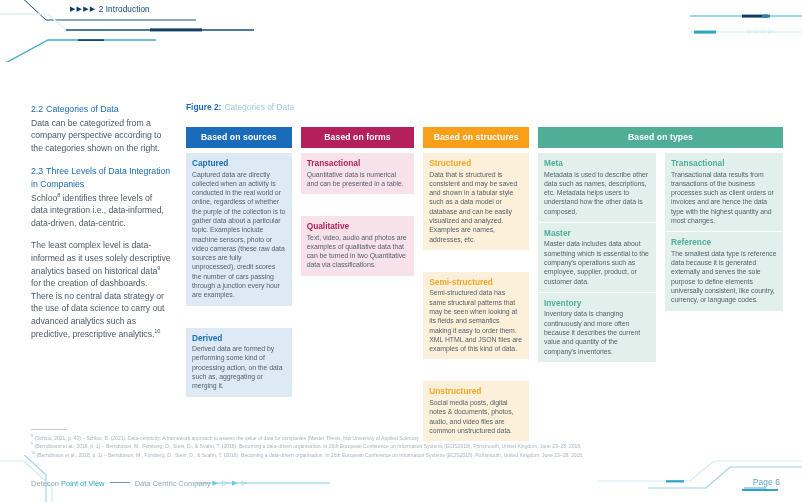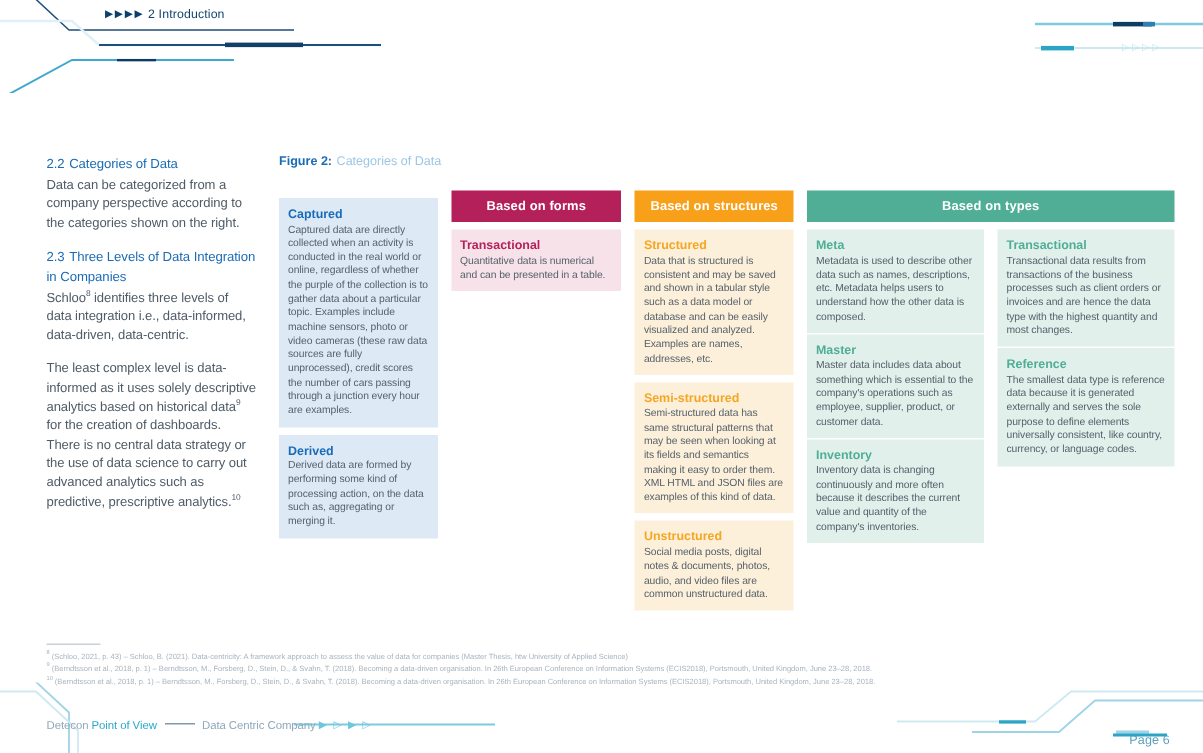--- a/index.html
+++ b/index.html
@@ -57,21 +57,21 @@
 
   .col-head {
     height:21px; line-height:21px; text-align:center;
     color:#ffffff; font-size:8.6px; font-weight:bold; letter-spacing:.1px;
   }
   .head-sources { background:#1a6cba; }
   .head-forms { background:#b4215a; }
   .head-structures { background:#f9a01b; }
   .head-types { background:#4fae95; }
 
-  .cards { padding-top:5px; display:flex; flex-direction:column; gap:5px; }
+  .cards { padding-top:5px; display:flex; flex-direction:column; gap:22px; }
   .types-cols { display:flex; gap:9px; padding-top:5px; }
   .types-sub { width:118px; display:flex; flex-direction:column; gap:1px; }
 
   .card { padding:5px 6px 6px 6px; }
   .card-sources { background:#ddeaf6; }
   .card-forms { background:#f7e2ea; }
   .card-structures { background:#fdf0da; }
   .card-types { background:#e2f0ec; }
 
   .card-title { font-size:8.3px; font-weight:bold; line-height:11px; margin-bottom:.5px; }
@@ -95,21 +95,21 @@
     position:absolute; left:31px; top:479px;
     font-size:7.6px; color:#7f9bb0; white-space:nowrap; letter-spacing:-.05px;
   }
   .footer-txt .brand { color:#8fa8bb; }
   .footer-txt .pov { color:#2aa9c9; }
   .footer-txt .rule {
     display:inline-block; width:20px; height:1px; background:#7f9bb0;
     vertical-align:3px; margin:0 3px;
   }
   .pagenum {
-    position:absolute; right:22px; top:488px;
+    position:absolute; right:22px; top:477px;
     font-size:8.4px; color:#5e9fc0; letter-spacing:.1px;
   }
 </style>
 </head>
 <body>
 
 <div id="page">
 
   <div class="deco-top">
     <svg width="802" height="62">
@@ -151,38 +151,43 @@
   </div>
 
   <div class="fig-caption">
     <b>Figure 2:</b><span class="ttl">Categories of Data</span>
   </div>
 
   <div class="fig">
     <div class="fig-row">
 
       <div class="col col-sources">
+        <div class="col-head head-sources">Based on sources</div>
         <div class="cards">
           <div class="card card-sources">
             <div class="card-title t-sources">Captured</div>
             <div class="card-body">Captured data are directly collected when an activity is conducted in the real world or online, regardless of whether the purple of the collection is to gather data about a particular topic. Examples include machine sensors, photo or video cameras (these raw data sources are fully unprocessed), credit scores the number of cars passing through a junction every hour are examples.</div>
           </div>
           <div class="card card-sources">
             <div class="card-title t-sources">Derived</div>
             <div class="card-body">Derived data are formed by performing some kind of processing action, on the data such as, aggregating or merging it.</div>
           </div>
         </div>
       </div>
 
       <div class="col col-forms">
         <div class="col-head head-forms">Based on forms</div>
         <div class="cards">
           <div class="card card-forms">
             <div class="card-title t-forms">Transactional</div>
             <div class="card-body">Quantitative data is numerical and can be presented in a table.</div>
+          </div>
+          <div class="card card-forms">
+            <div class="card-title t-forms">Qualitative</div>
+            <div class="card-body">Text, video, audio and photos are examples of qualitative data that can be turned in two Quantitative data via classifications.</div>
           </div>
         </div>
       </div>
 
       <div class="col col-structures">
         <div class="col-head head-structures">Based on structures</div>
         <div class="cards">
           <div class="card card-structures">
             <div class="card-title t-structures">Structured</div>
             <div class="card-body">Data that is structured is consistent and may be saved and shown in a tabular style such as a data model or database and can be easily visualized and analyzed. Examples are names, addresses, etc.</div>

